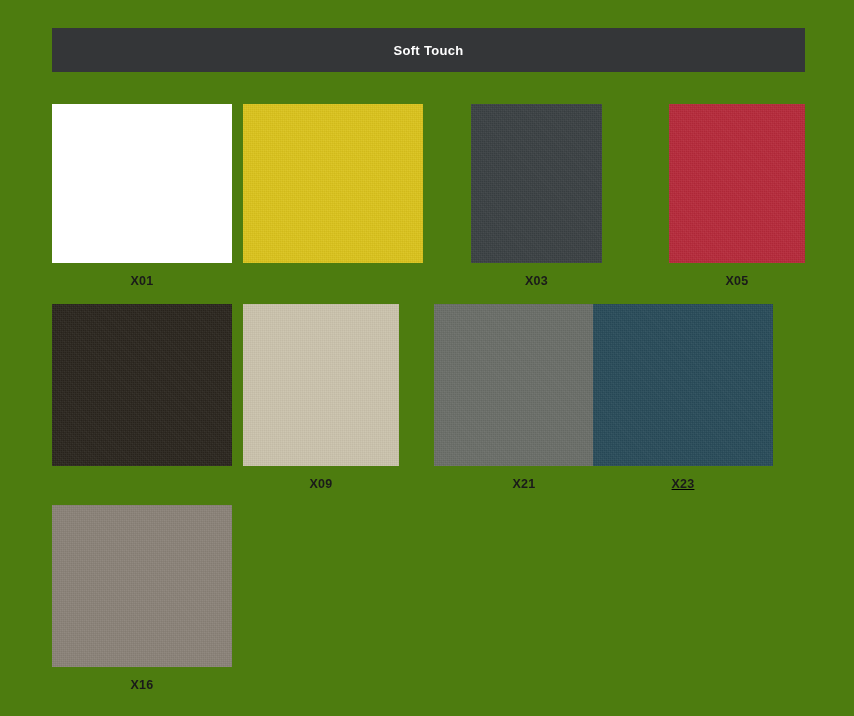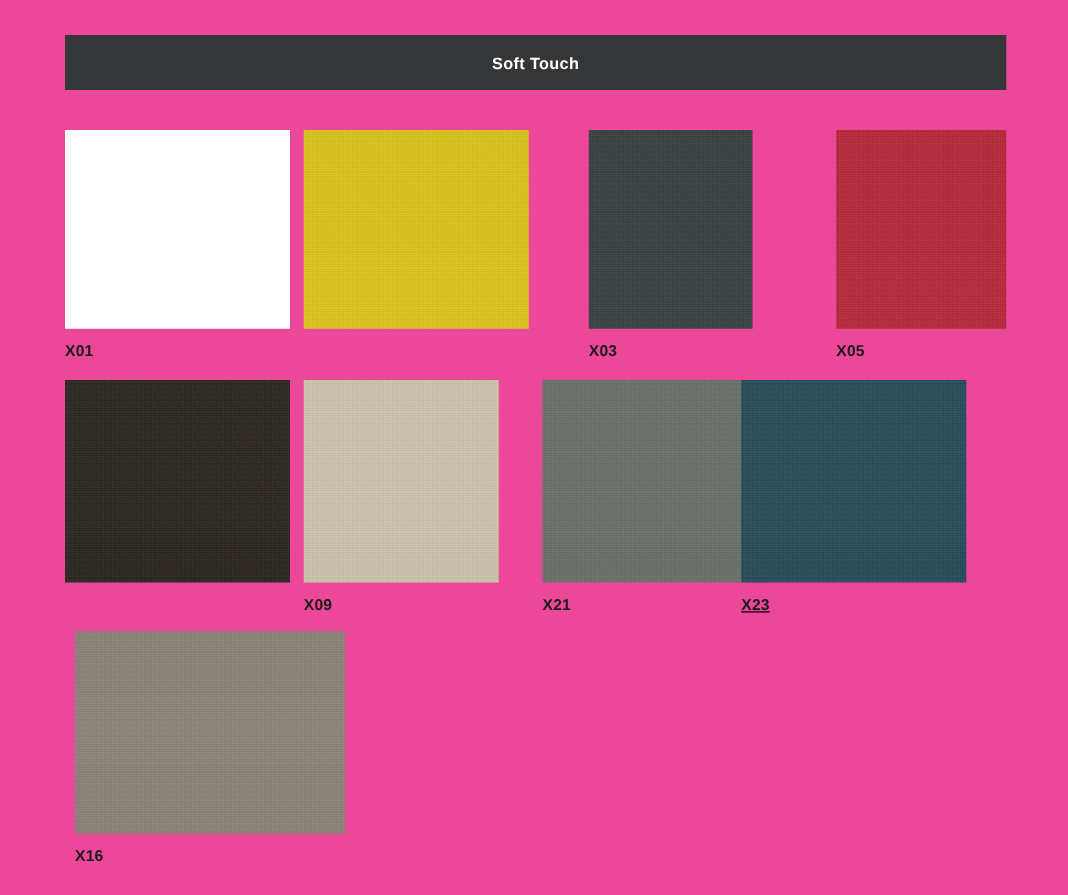--- a/index.html
+++ b/index.html
@@ -14,21 +14,21 @@
     height: 716px;
     overflow: hidden;
     font-family: "Liberation Sans", sans-serif;
     -webkit-font-smoothing: antialiased;
   }
 
   .page {
     position: relative;
     width: 854px;
     height: 716px;
-    background: #ec4899;
+    background: #4d7c0f;
   }
 
   
   .header-bar {
     position: absolute;
     left: 52px;
     top: 28px;
     width: 753px;
     height: 44px;
     background: #343638;
@@ -101,20 +101,21 @@
   }
   .swatch-label {
     margin-top: 11px;
     font-size: 12.5px;
     font-weight: bold;
     color: #1a1a1a;
     line-height: 14px;
     letter-spacing: 0.2px;
     white-space: nowrap;
     font-family: "Liberation Sans", sans-serif;
+    text-align: center;
   }
 
   
   .row-1 { position: absolute; top: 0px; left: 0; }
   .row-2 { position: absolute; top: 200px; left: 0; }
   .row-3 { position: absolute; top: 401px; left: 0; }
 
   
   .row-2 .swatch, .row-3 .swatch { height: 162px; }
 </style>
@@ -177,21 +178,21 @@
         </div>
         <div class="cell" style="left: 541px; width: 180px; text-decoration: underline;">
           <div class="swatch" style="background: rgb(40, 75, 89);">
             <span class="grain"></span>
             <span class="grain2"></span>
           </div>
           <div class="swatch-label">X23</div>
         </div>
       </div>
       <div class="row row-3">
-        <div class="cell" style="left: 8px; width: 216px;">
+        <div class="cell" style="left: 0px; width: 180px;">
           <div class="swatch" style="background: rgb(138, 130, 120);">
             <span class="grain"></span>
             <span class="grain2"></span>
           </div>
           <div class="swatch-label">X16</div>
         </div>
       </div>
     </div>
 
 </div>

